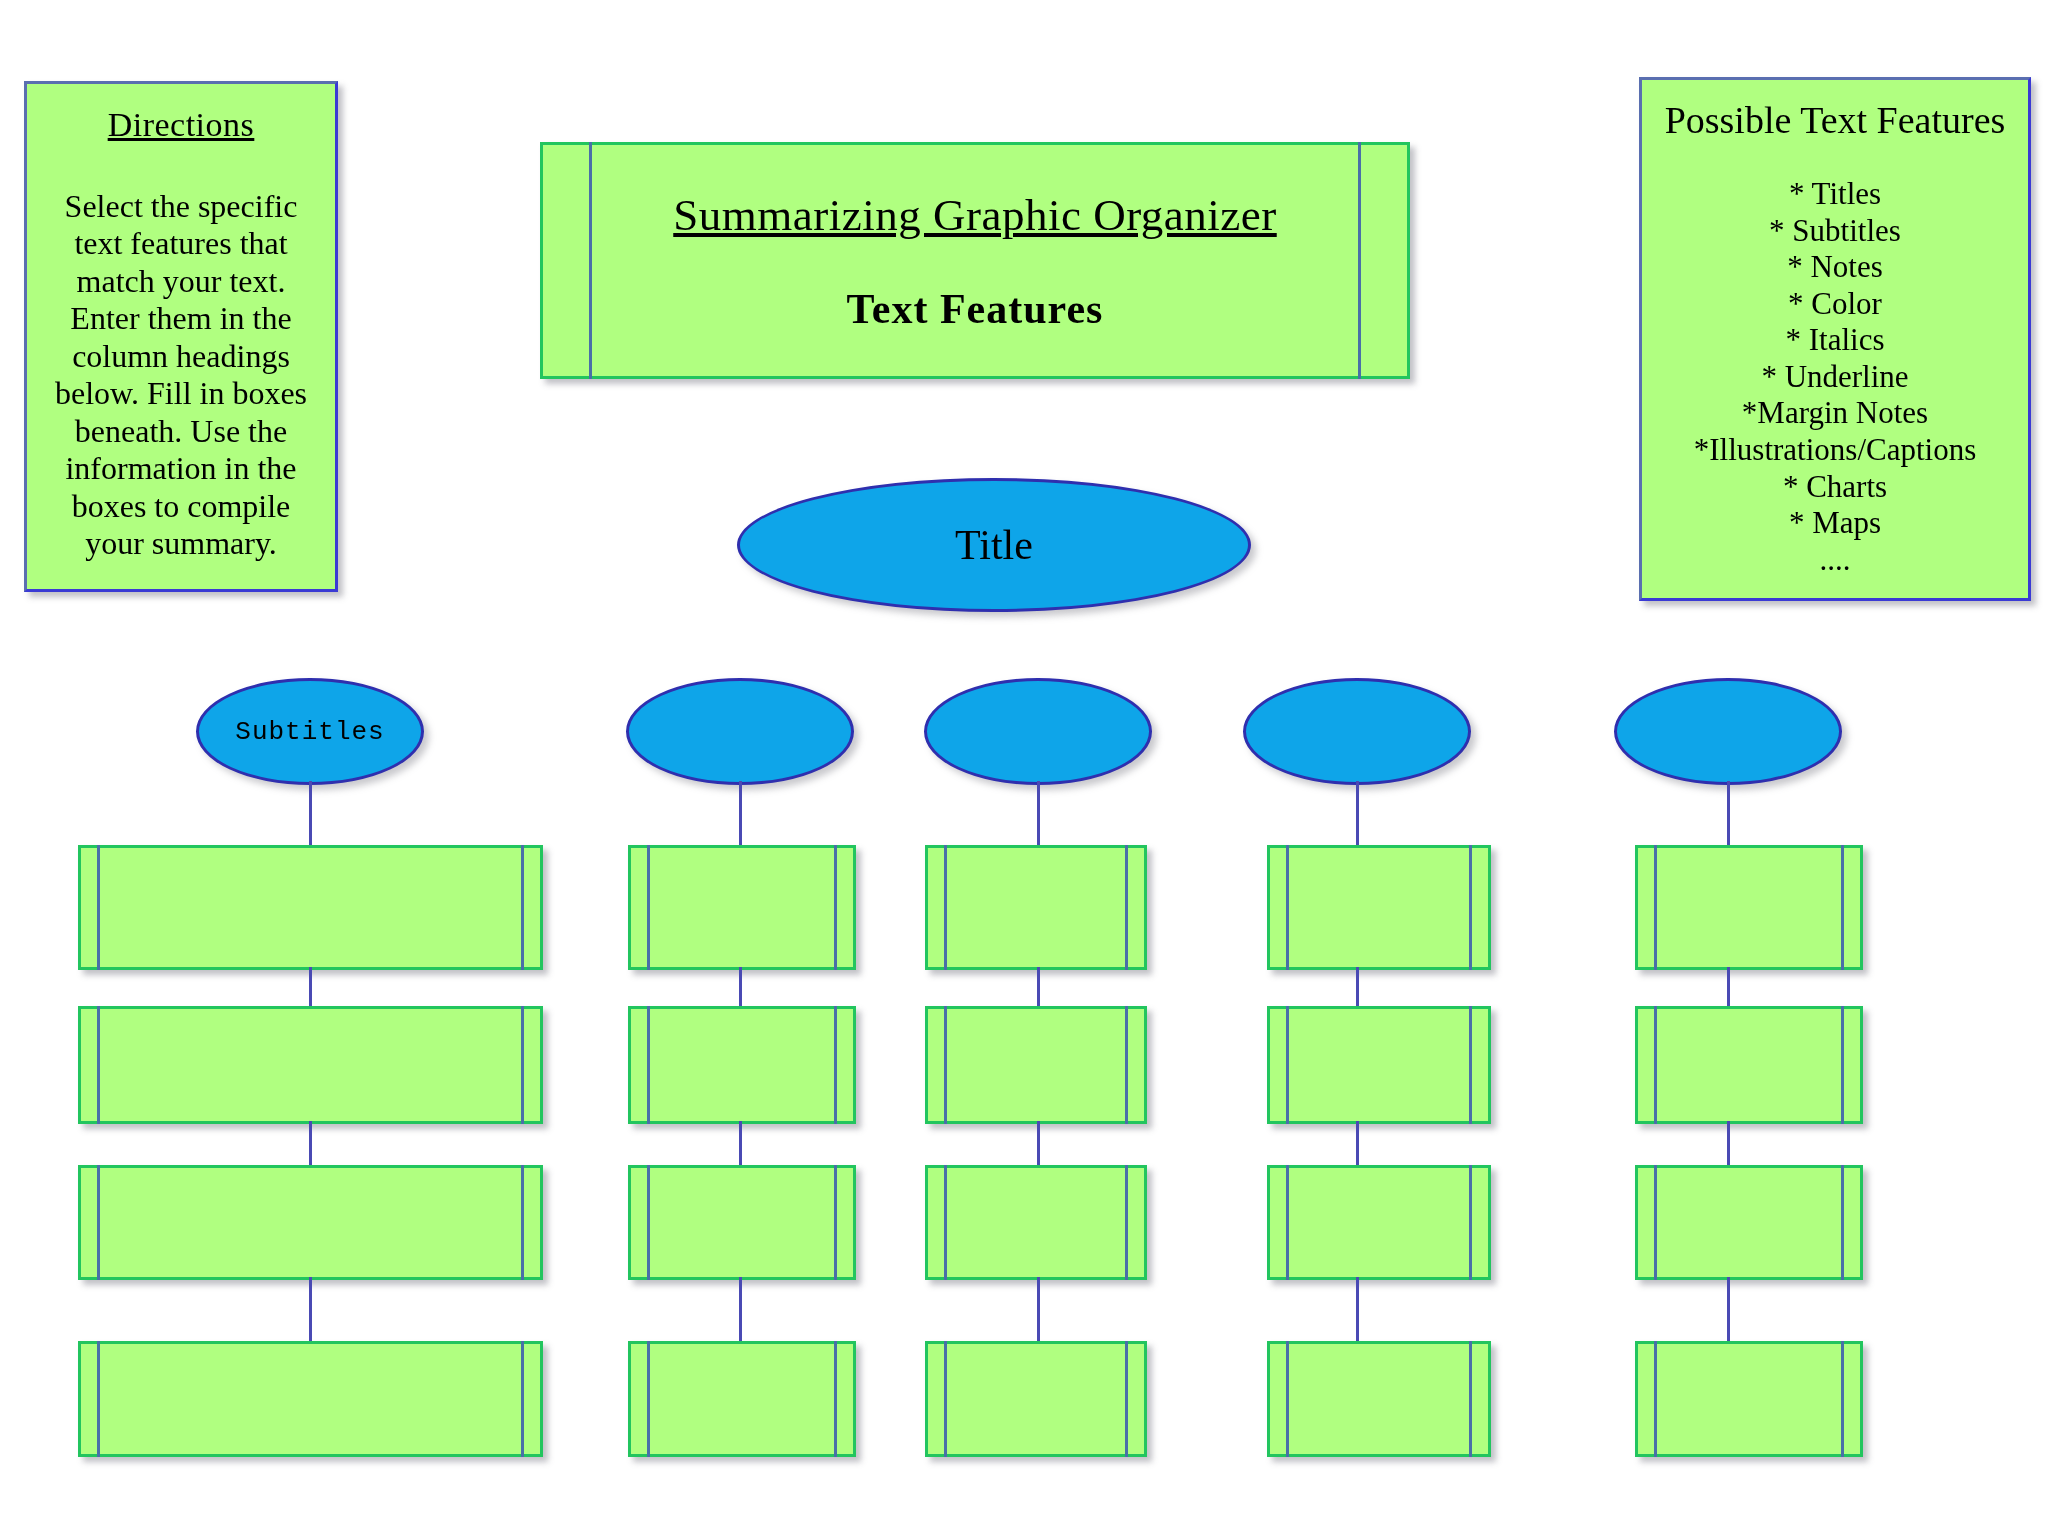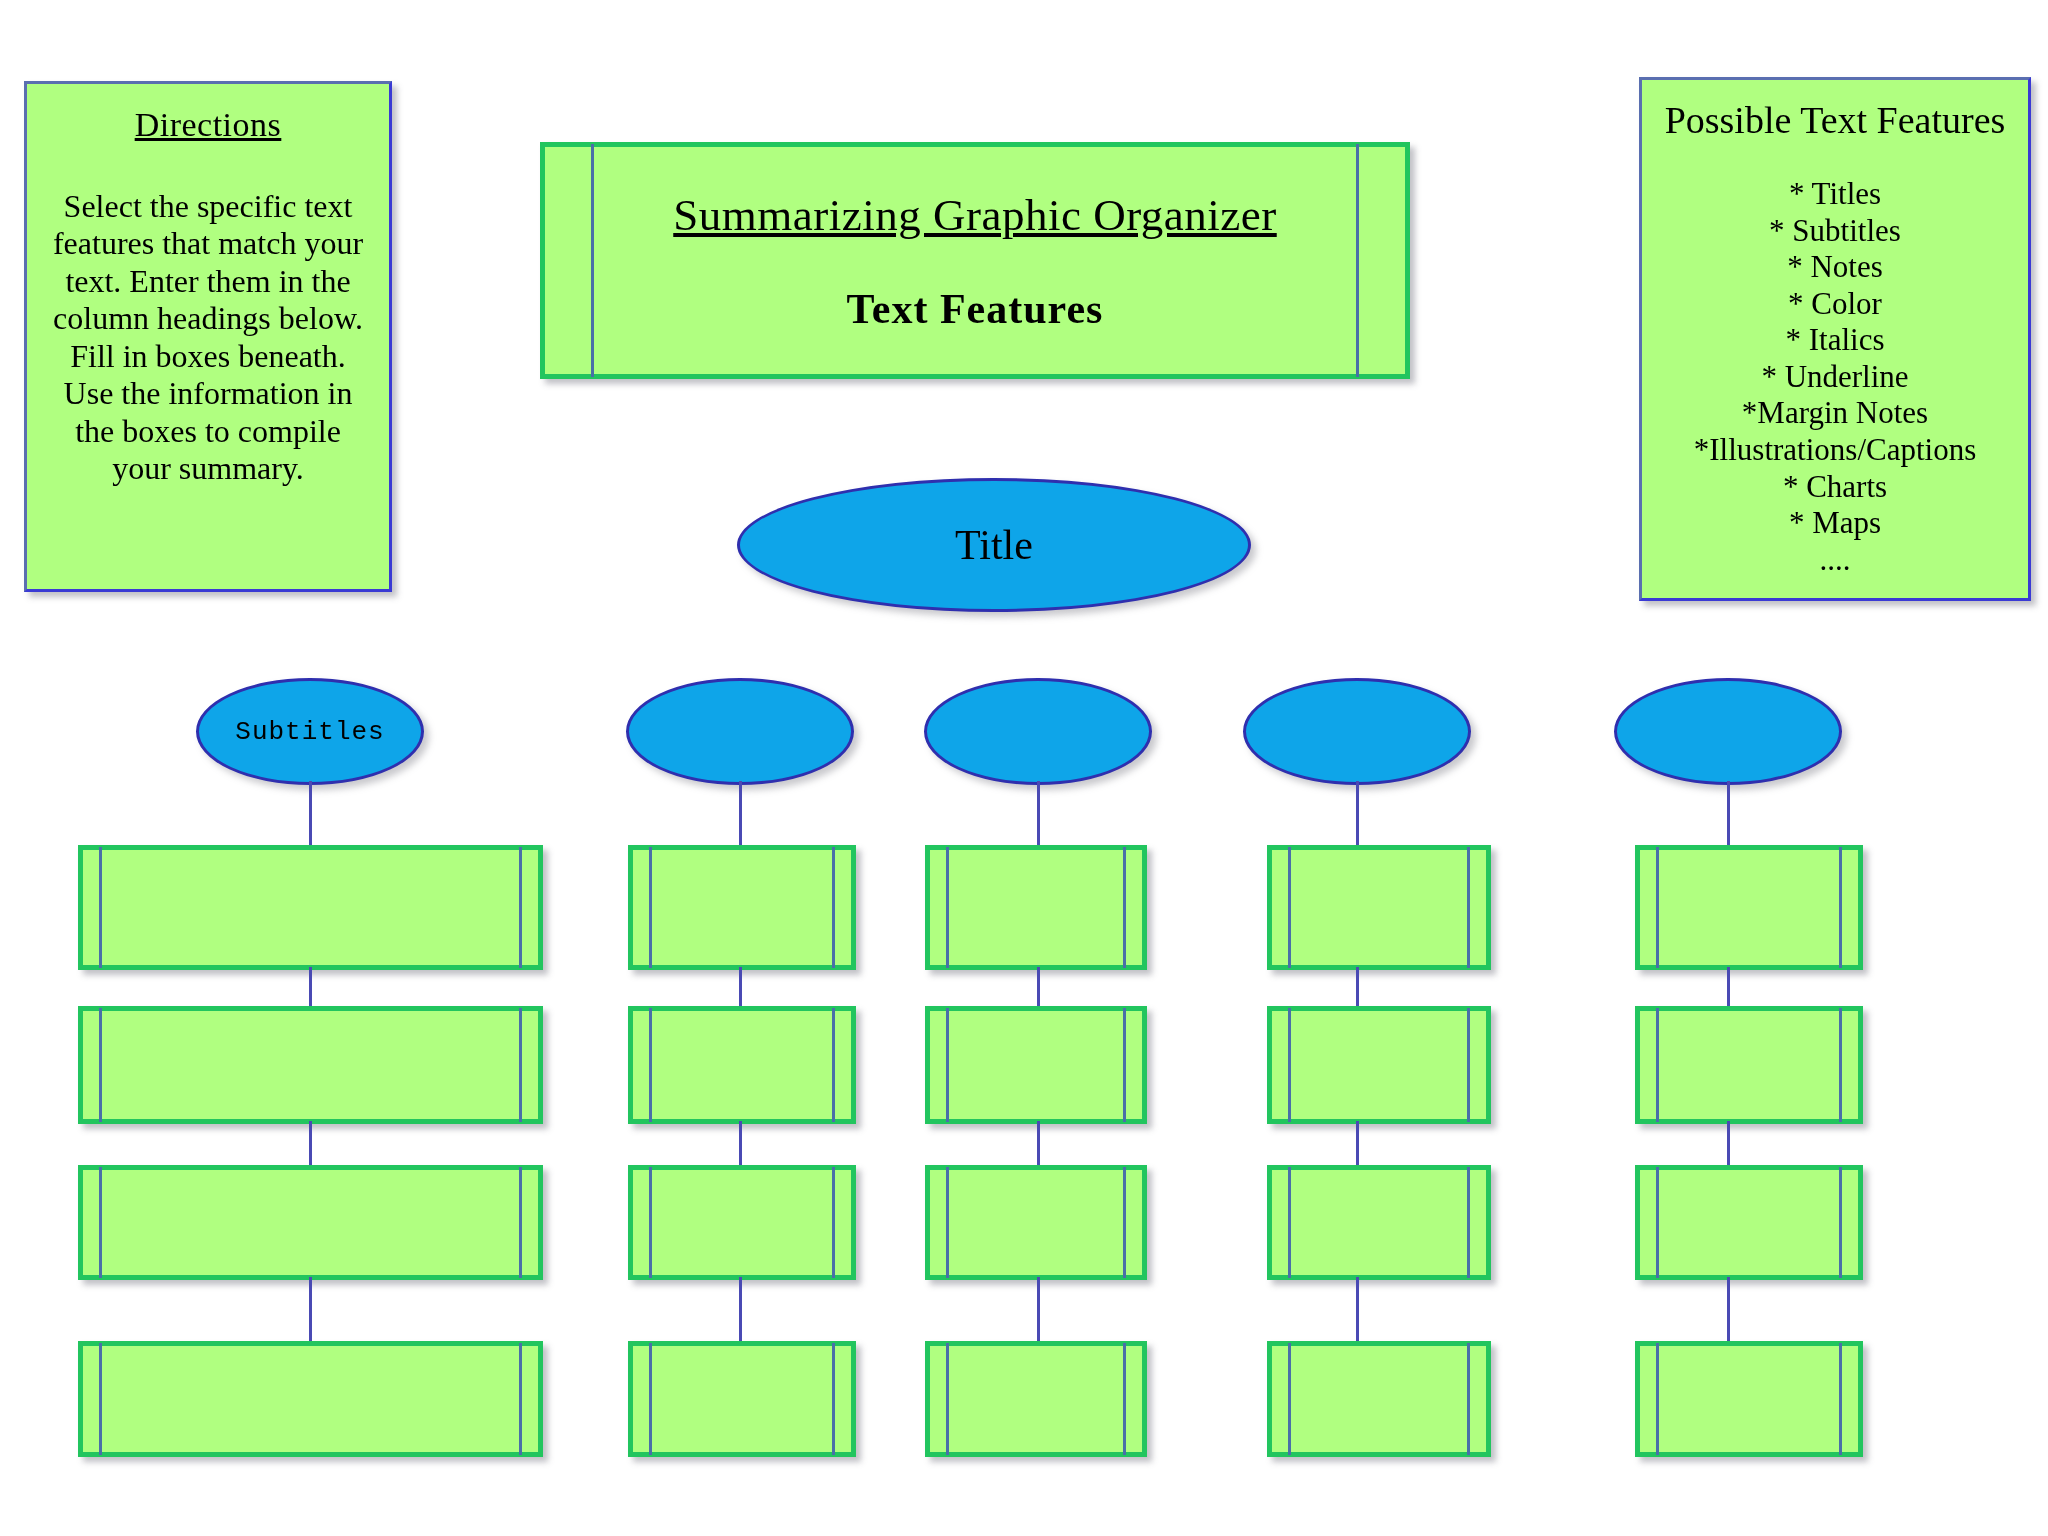--- a/index.html
+++ b/index.html
@@ -30,21 +30,21 @@
   }
 
   .panel {
     border: 3px solid #3a3ad4;
     border-top-color: #5a6fb0;
     border-left-color: #5a6fb0;
   }
 
   
   .tape {
-    border: 5px solid #22c55e;
+    border: 3px solid #22c55e;
   }
   .tape::before,
   .tape::after {
     content: "";
     position: absolute;
     top: -3px;
     bottom: -3px;
     width: 3px;
     background: #4a6fa8;
   }
@@ -68,21 +68,21 @@
   .connector {
     position: absolute;
     background: #4a4ab4;
     width: 3px;
   }
 
   
   #directions {
     left: 24px;
     top: 81px;
-    width: 368px;
+    width: 314px;
     height: 511px;
     padding: 22px 18px 10px 18px;
     text-align: center;
   }
   #directions .dir-title {
     font-size: 34px;
     text-decoration: underline;
     letter-spacing: 0.5px;
     margin-bottom: 44px;
   }

